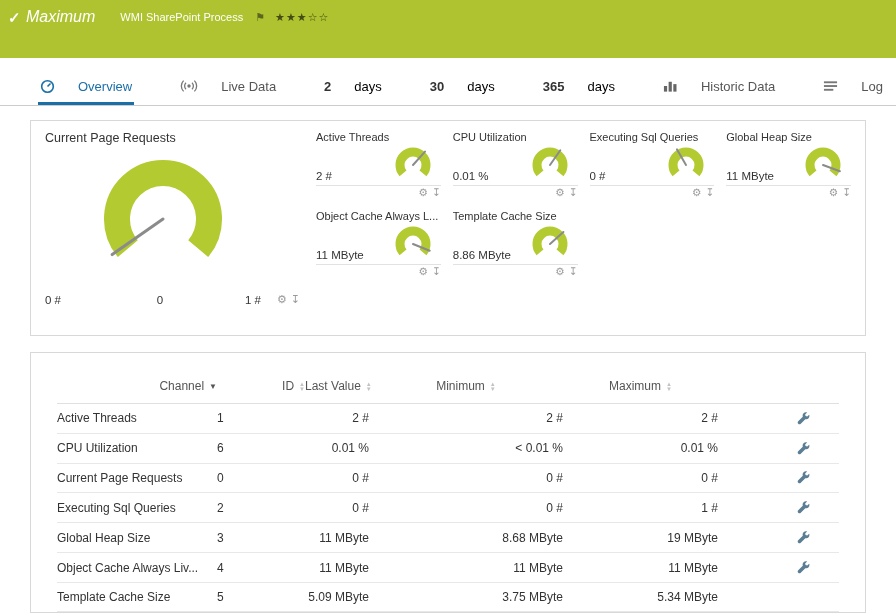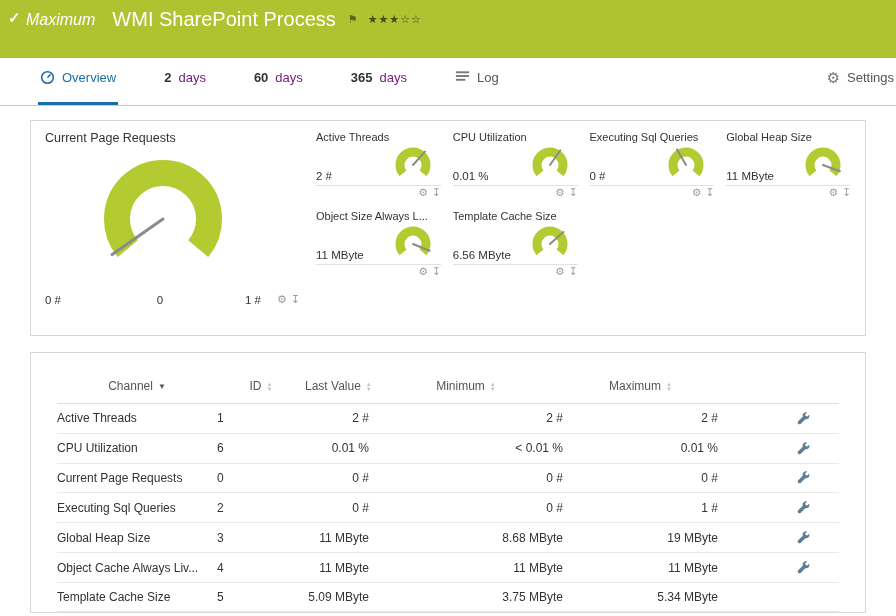--- a/index.html
+++ b/index.html
@@ -4,31 +4,31 @@
 <style>
   *{box-sizing:border-box;margin:0;padding:0}
   html,body{width:896px;height:616px}
   body{overflow:hidden;font-family:"Liberation Sans",sans-serif;background:#fff;position:relative;-webkit-font-smoothing:antialiased}
 
   
   .topbar{height:58px;background:var(--green,#aec32f);color:#fff;position:relative;padding:8px 0 0 26px}
   .chk{position:absolute;left:8px;top:9px;font-size:15px;font-weight:bold;color:#fff}
   .hline1{display:flex;align-items:center}
   .sensor-word{font-style:italic;font-size:16px}
-  .sensor-name{font-size:20px;margin-left:17px}
+  .sensor-name{font-size:11px;margin-left:25px}
   .flag{font-size:11px;margin-left:12px;color:#5d6620;cursor:pointer}
   .stars{font-size:11px;margin-left:10px;color:#454d14;letter-spacing:1px;cursor:pointer}
   .ok{font-size:11px;font-weight:bold;margin:7px 0 0 20px}
 
   
   .tabs{display:flex;align-items:stretch;margin-top:12px;border-bottom:1px solid #ccc;padding-left:38px;height:36px}
-  .tab{display:flex;gap:7px;font-size:13px;color:#555;padding:0 2px;margin-right:44px;border-bottom:3px solid transparent;cursor:pointer;white-space:nowrap}
+  .tab{display:flex;align-items:center;gap:23px;font-size:13px;color:#555;padding:0 2px;margin-right:44px;border-bottom:3px solid transparent;cursor:pointer;white-space:nowrap}
   .tab.active{color:var(--blue,#1b6fa8);border-bottom-color:var(--blue,#1b6fa8)}
   .tab .num{font-weight:bold;color:#333}
-  .tab .dlab{color:#701a75}
+  .tab .dlab{color:#000000}
   .ticon{flex:none;display:block}
   .gear-glyph{font-size:15px;color:#777;line-height:1}
   .tab-settings{margin-left:auto;margin-right:0}
 
   
   .card{margin:14px 30px 16px;border:1px solid #d8d8d8;background:#fff}
 
   
   .gauges{display:flex;height:216px;padding:10px 14px 8px}
   .main-gauge{width:255px;flex:none;display:flex;flex-direction:column}
@@ -45,21 +45,21 @@
   .sg-title{font-size:11px;color:#333;white-space:nowrap;overflow:hidden;height:15px}
   .sg-body{display:flex;align-items:flex-end;justify-content:space-between;height:40px;border-bottom:1px solid #e2e2e2}
   .sg-value{font-size:11.5px;color:#333;padding-bottom:3px}
   .sg-dial svg{display:block}
   .sg-icons{display:flex;justify-content:flex-end;gap:4px;color:#9c9c9c;font-size:10.5px;height:13px;margin-top:1px}
   .sg-icons .gi{cursor:pointer;line-height:1.1}
 
   
   .tablecard{margin-top:16px;padding:22px 26px 0}
   table{width:100%;border-collapse:collapse;table-layout:fixed}
-  th{font-weight:normal;color:#555;font-size:12px;text-align:center;padding:4px 0 10px;white-space:nowrap;border-bottom:1px solid #e0e0e0}
+  th{font-weight:normal;color:#555;font-size:12px;text-align:right;padding:4px 0 10px;white-space:nowrap;border-bottom:1px solid #e0e0e0}
   th.r{text-align:center}
   td{font-size:12px;color:#333;padding:7px 0;border-bottom:1px solid #e8e8e8;white-space:nowrap;overflow:hidden}
   td.num{text-align:right}
   td.ico{text-align:right;padding-right:28px;overflow:visible}
   td.ico svg{cursor:pointer;vertical-align:middle}
   .sortd{font-size:8px;color:#555;margin-left:5px;vertical-align:1px}
   .sortud{display:inline-flex;flex-direction:column;vertical-align:middle;margin-left:5px;color:#c2c2c2;font-size:6px;line-height:5px}
   .sortud i{font-style:normal}
 </style>
 </head>
@@ -77,30 +77,45 @@
 
 <div class="tabs">
   <div class="tab active">
     <svg class="ticon" width="15" height="15" viewBox="0 0 16 16">
         <circle cx="8" cy="8" r="6.2" fill="none" stroke="currentColor" stroke-width="1.7"></circle>
         <path d="M8 8 L11.2 4.8" stroke="currentColor" stroke-width="1.7" fill="none"></path>
       </svg>
     <span>Overview</span>
   </div>
   <div class="tab">
+    <svg class="ticon" width="18" height="14" viewBox="0 0 18 14">
+      <circle cx="9" cy="7" r="1.7" fill="#777"></circle>
+      <path d="M6 3.8 a4.4 4.4 0 0 0 0 6.4 M12 3.8 a4.4 4.4 0 0 1 0 6.4 M3.6 1.6 a7.6 7.6 0 0 0 0 10.8 M14.4 1.6 a7.6 7.6 0 0 1 0 10.8" fill="none" stroke="#777" stroke-width="1.3"></path>
+    </svg>
+    <span>Live Data</span>
+  </div>
+  <div class="tab">
     <span class="num">2</span>
     <span class="dlab">days</span>
   </div>
   <div class="tab">
-    <span class="num">60</span>
+    <span class="num">30</span>
     <span class="dlab">days</span>
   </div>
   <div class="tab">
     <span class="num">365</span>
     <span class="dlab">days</span>
+  </div>
+  <div class="tab">
+    <svg class="ticon" width="15" height="14" viewBox="0 0 16 14">
+        <rect x="1" y="7" width="3.4" height="6" fill="#666"></rect>
+        <rect x="6" y="2.5" width="3.4" height="10.5" fill="#666"></rect>
+        <rect x="11" y="5" width="3.4" height="8" fill="#666"></rect>
+      </svg>
+    <span>Historic Data</span>
   </div>
   <div class="tab">
     <svg class="ticon" width="15" height="13" viewBox="0 0 16 13">
         <rect x="1" y="1" width="14" height="2" fill="#777"></rect>
         <rect x="1" y="5" width="14" height="2" fill="#777"></rect>
         <rect x="1" y="9" width="10" height="2" fill="#777"></rect>
       </svg>
     <span>Log</span>
   </div>
   <div class="tab tab-settings">
@@ -185,39 +200,39 @@
               <line x1="28" y1="18" x2="44.9" y2="24.2" stroke="#8b8b8b" stroke-width="2" stroke-linecap="round"></line>
             </svg>
           </span>
         </div>
         <div class="sg-icons">
           <span class="gi">⚙</span>
           <span class="gi">↧</span>
         </div>
       </div>
       <div class="sg">
-        <div class="sg-title">Object Size Always L...</div>
+        <div class="sg-title">Object Cache Always L...</div>
         <div class="sg-body">
           <span class="sg-value">11 MByte</span>
           <span class="sg-dial">
             <svg width="56" height="38" viewBox="0 0 56 38">
               <path d="M 18.0 26.4 A 13 13 0 1 1 38.0 26.4" fill="none" stroke="#b4ca31" stroke-width="9"></path>
               <line x1="28" y1="18" x2="44.7" y2="24.7" stroke="#8b8b8b" stroke-width="2" stroke-linecap="round"></line>
             </svg>
           </span>
         </div>
         <div class="sg-icons">
           <span class="gi">⚙</span>
           <span class="gi">↧</span>
         </div>
       </div>
       <div class="sg">
         <div class="sg-title">Template Cache Size</div>
         <div class="sg-body">
-          <span class="sg-value">6.56 MByte</span>
+          <span class="sg-value">8.86 MByte</span>
           <span class="sg-dial">
             <svg width="56" height="38" viewBox="0 0 56 38">
               <path d="M 18.0 26.4 A 13 13 0 1 1 38.0 26.4" fill="none" stroke="#b4ca31" stroke-width="9"></path>
               <line x1="28" y1="18" x2="41.4" y2="6.0" stroke="#8b8b8b" stroke-width="2" stroke-linecap="round"></line>
             </svg>
           </span>
         </div>
         <div class="sg-icons">
           <span class="gi">⚙</span>
           <span class="gi">↧</span>

